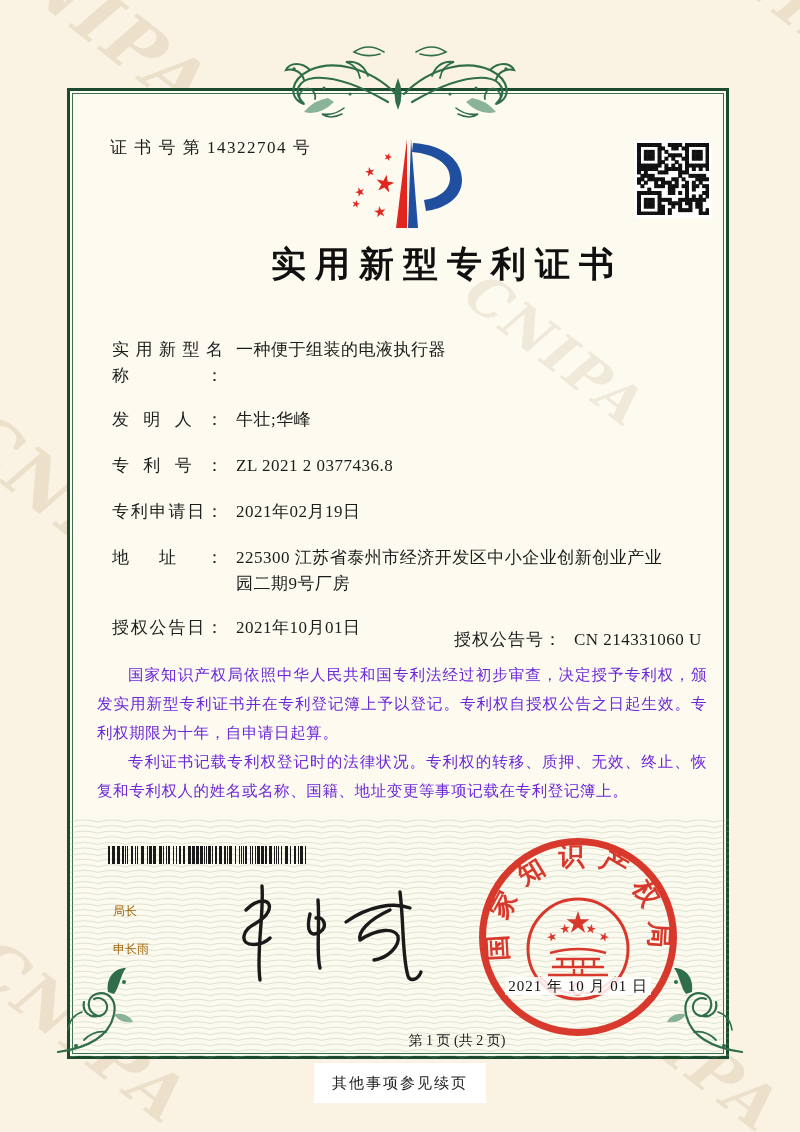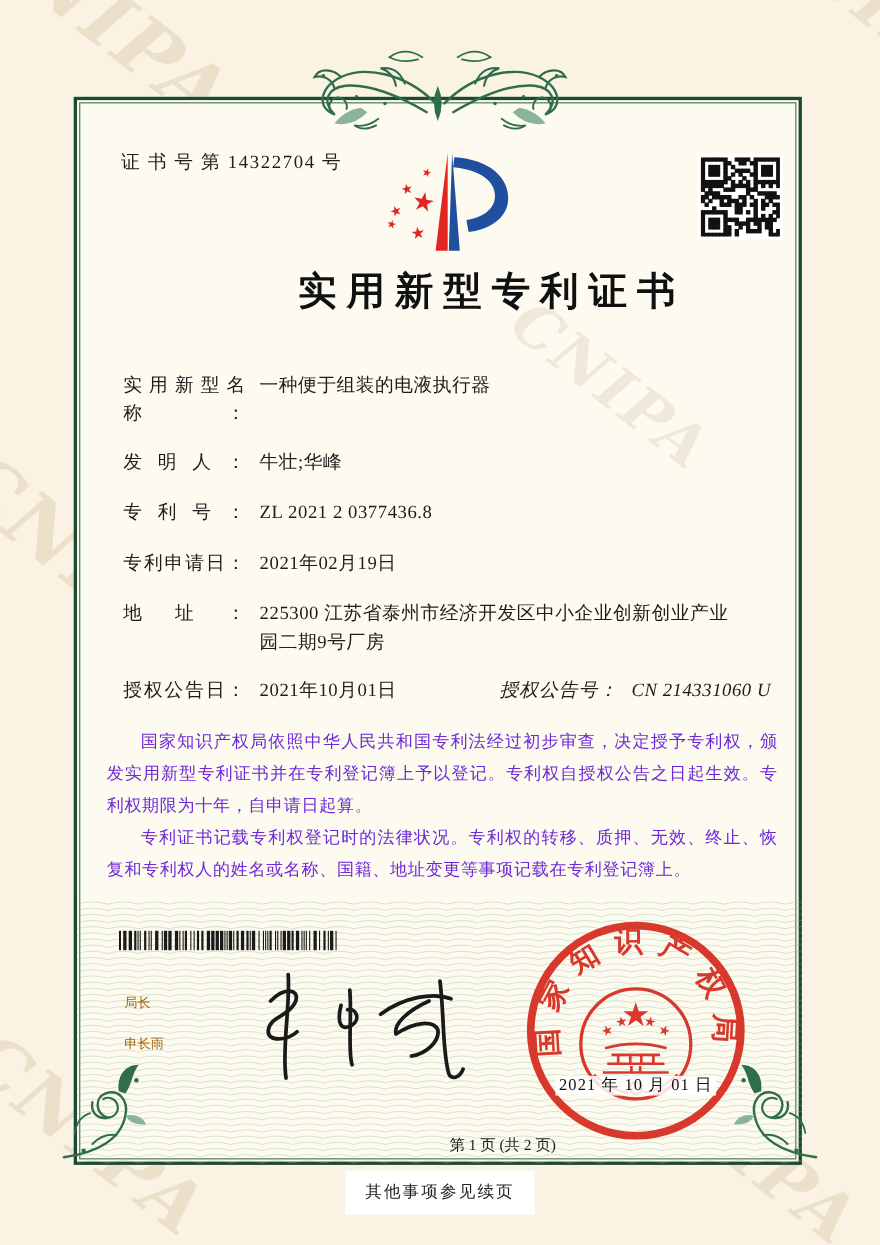--- a/index.html
+++ b/index.html
@@ -40,21 +40,21 @@
   .fields { left:112px; top:337px; width:600px; font-size:17px; }
   .frow { min-height:28px; margin-bottom:18px; position:relative; }
   .lbl {
     display:inline-block; width:112px; vertical-align:top; line-height:26px;
     text-align:justify; text-align-last:justify; letter-spacing:1px;
   }
   .val {
     display:inline-block; margin-left:12px; max-width:442px; vertical-align:top;
     line-height:26px; letter-spacing:0.5px;
   }
-  .pair2 { position:absolute; left:342px; top:0; white-space:nowrap;font-style:italic; }
+  .pair2 { position:absolute; left:342px; top:12px; white-space:nowrap; }
   .pair2 .lbl { width:108px; }
   .paras { left:97px; top:660px; width:610px; font-size:15.5px; line-height:29px;
     color:#6d28d9; text-align:justify; letter-spacing:0.6px; }
   .paras p { text-indent:2em; }
   .signer { font-family:"Liberation Sans","DejaVu Sans",sans-serif; font-size:12px; color:#a16207; }
   .sig-title { left:113px; top:903px; }
   .sig-name  { left:113px; top:941px; }
   .seal-date-wrap { left:473px; top:977px; width:210px; text-align:center; z-index:5; }
   .seal-date-wrap span {
     background:rgba(255,255,255,0.85); padding:1px 3px; font-size:15px; color:#101010; letter-spacing:1px;margin-top:11px;

